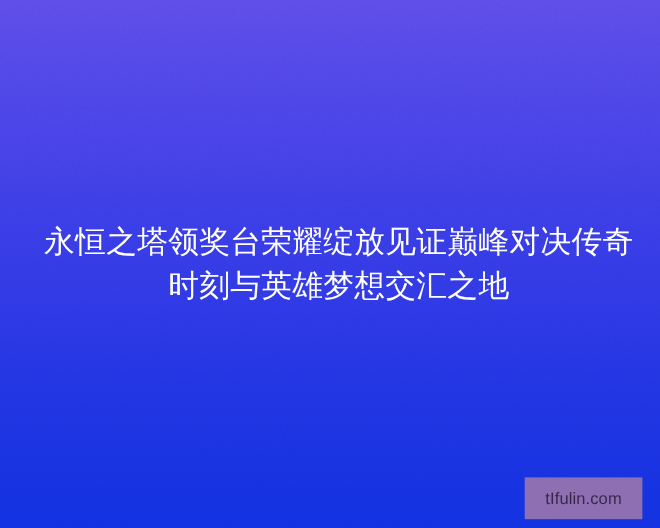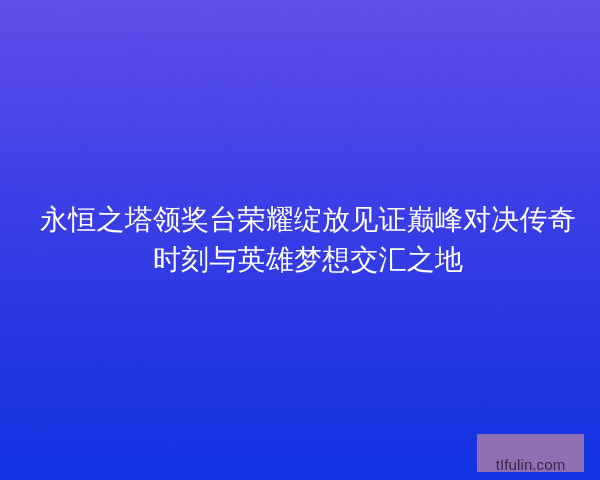--- a/index.html
+++ b/index.html
@@ -70,21 +70,21 @@
   }
 
   
   .watermark {
     position: absolute;
     left: 477px;
     top: 434px;
     width: 107px;
     height: 38px;
     display: flex;
-    align-items: flex-end;
+    align-items: center;
     justify-content: center;
     background: rgba(214, 148, 148, 0.62);
     color: rgba(44, 28, 58, 0.88);
     font-size: 15px;
     line-height: 1;
     letter-spacing: 0.1px;
     white-space: nowrap;
     user-select: none;
   }
 </style>

